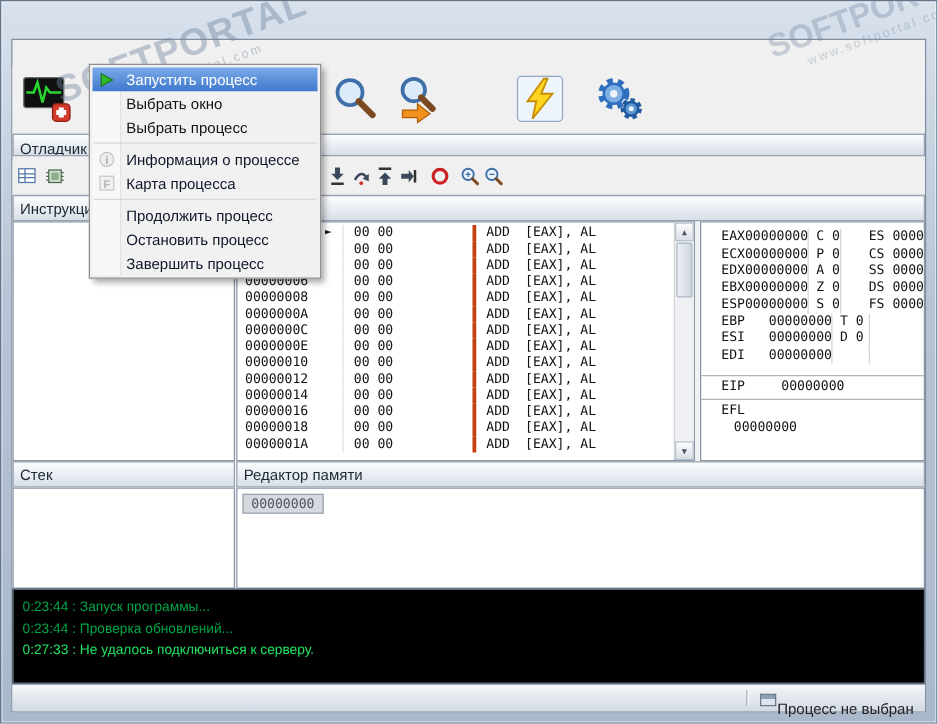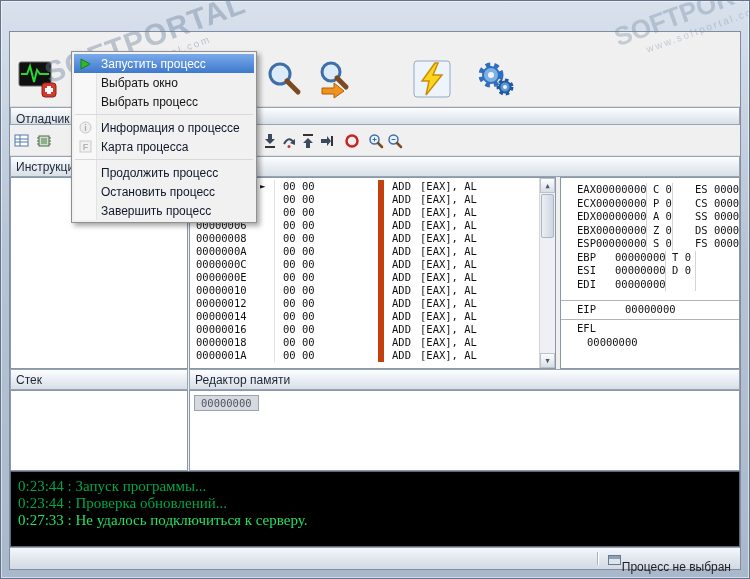--- a/index.html
+++ b/index.html
@@ -77,21 +77,21 @@
     font-family:"DejaVu Sans Mono","Liberation Mono",monospace; font-size:10.5px; }
   .stack   { left:0; top:358px; width:178px; height:81px; }
   .memedit { left:179px; top:358px; right:0; height:81px;
     font-family:"DejaVu Sans Mono","Liberation Mono",monospace; font-size:10.5px; }
 
   .drows { position:absolute; left:0; top:2px; right:16px; bottom:0; overflow:hidden; }
   .drow { display:flex; height:13px; line-height:13px; white-space:pre; }
   .c-addr  { width:70px; padding-left:6px; }
   .c-mark  { width:14px; font-size:9px; }
   .c-bytes { width:104px; padding-left:8px; border-left:1px solid #e2e2e2; }
-  .c-mn    { width:42px; padding-left:8px; border-left:6px solid #c2410c; }
+  .c-mn    { width:42px; padding-left:8px; border-left:3px solid #c2410c; }
   .c-op    { flex:1; }
 
   .vscroll { position:absolute; top:0; right:0; bottom:0; width:16px; background:#eef0f3;
     border-left:1px solid #d5d5d5; }
   .vs-btn { position:absolute; left:0; right:0; height:15px; font-size:7px; color:#4a5768;
     background:linear-gradient(#fdfdfd,#d9dee5); border:1px solid #b9c3cf;
     display:flex; align-items:center; justify-content:center; }
   .vs-btn.up{top:0;} .vs-btn.down{bottom:0;}
   .vs-thumb { position:absolute; top:16px; left:1px; right:1px; height:44px;
     background:linear-gradient(90deg,#eceff4,#cfd6e0); border:1px solid #aab4c2; border-radius:2px; }
@@ -103,21 +103,21 @@
   .r-seg  { flex:1; border-left:1px solid #d4d4d4; padding-left:22px; }
   .rrow.sp { border-top:1px solid #b4b4b4; margin-top:9px; padding-top:2px; height:17px; }
   .rrow.sp + .rrow.sp { margin-top:2px;flex-direction:column; }
   .rrow.sp .r-val { width:auto; padding-left:10px; }
 
   .memcell { position:absolute; left:4px; top:4px; background:#d6dae0; color:#4e555e;
     border:1px solid #9aa2ad; padding:1px 6px; }
 
   .console { position:absolute; left:0; top:439px; right:0; height:76px; background:#000;
     border:1px solid #5a6a7c; padding:6px 7px;
-    font-family:Liberation Serif, serif; font-size:15px; }
+    font-family:Liberation Sans, sans-serif; font-size:11px; }
   .cline { height:17px; line-height:17px; white-space:pre; }
 
   .statusbar { position:absolute; left:0; right:0; top:515px; bottom:0;
     background:linear-gradient(180deg,#f5f7fa,#e2e7ee 50%,#d3dae3); border-top:1px solid #9aa5b3; }
   .sb-sep { position:absolute; right:142px; top:4px; bottom:4px; width:1px; background:#a8b1bd;
     box-shadow:1px 0 0 #fff; }
   .sb-icon { position:absolute; right:119px; top:7px; width:13px; height:10px;
     background:linear-gradient(#8ea0b4 0 3px,#dde6f0 3px); border:1px solid #697a8c; }
   .sb-text { position:absolute; right:9px; top:12px; color:#222; }
 

